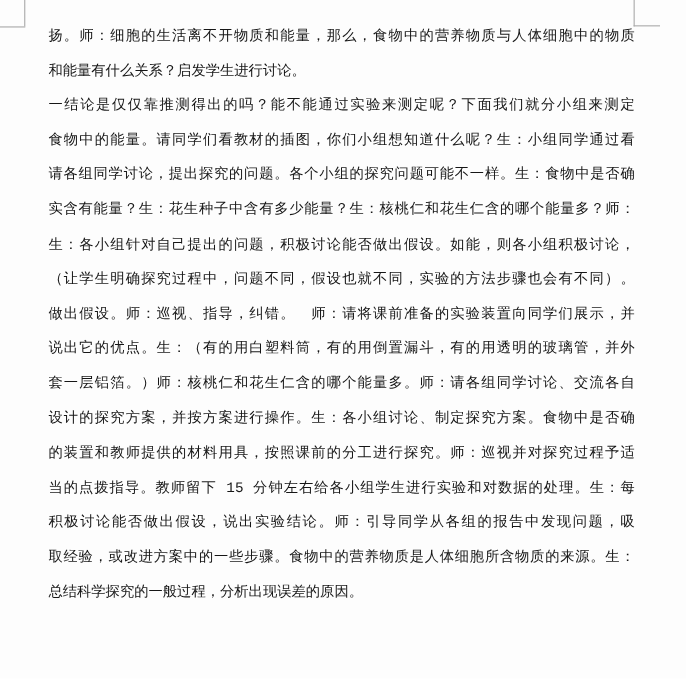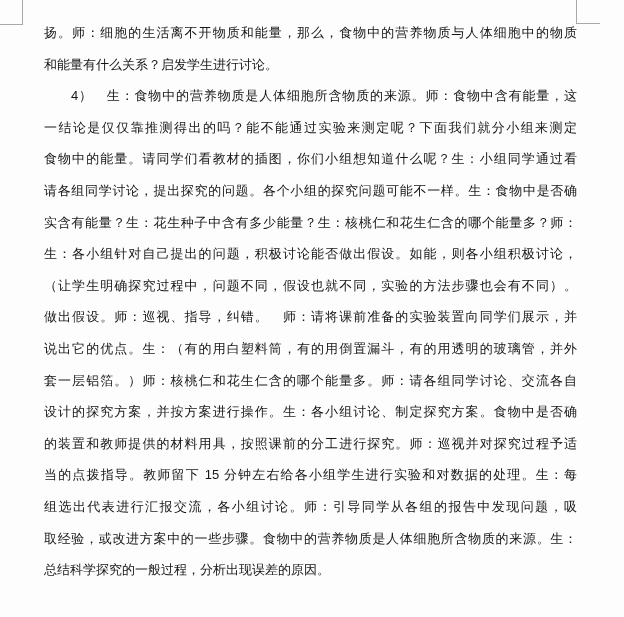--- a/index.html
+++ b/index.html
@@ -6,21 +6,21 @@
     margin: 0;
     padding: 0;
     background: #ffffff;
   }
   .page {
     position: relative;
     width: 624px;
     height: 617px;
     background: #fdfdfd;
     overflow: hidden;
-    font-family: Liberation Sans, sans-serif;
+    font-family: Liberation Mono, monospace;
   }
   
   .crop {
     position: absolute;
     background: #a8a8a8;
   }
   .crop.tl-v { left: 22px;  top: 0;    width: 1px;  height: 24px; }
   .crop.tl-h { left: 0;     top: 24px; width: 23px; height: 1px;  }
   .crop.tr-v { left: 576px; top: 0;    width: 1px;  height: 24px; }
   .crop.tr-h { left: 576px; top: 23px; width: 24px; height: 1px;  }
@@ -54,31 +54,30 @@
 <div class="page">
 
   <span class="crop tl-v"></span>
   <span class="crop tl-h"></span>
   <span class="crop tr-v"></span>
   <span class="crop tr-h"></span>
 
   <div class="text-block">
     <div class="line">扬。师：细胞的生活离不开物质和能量，那么，食物中的营养物质与人体细胞中的物质</div>
     <div class="line para-last">和能量有什么关系？启发学生进行讨论。</div>
-    <div class="line indent">4）　生：食物中的营养物质是人体细胞所含物质的来源。师：食物中含有能量，这</div>
     <div class="line">一结论是仅仅靠推测得出的吗？能不能通过实验来测定呢？下面我们就分小组来测定</div>
     <div class="line">食物中的能量。请同学们看教材的插图，你们小组想知道什么呢？生：小组同学通过看</div>
     <div class="line">请各组同学讨论，提出探究的问题。各个小组的探究问题可能不一样。生：食物中是否确</div>
     <div class="line">实含有能量？生：花生种子中含有多少能量？生：核桃仁和花生仁含的哪个能量多？师：</div>
     <div class="line">生：各小组针对自己提出的问题，积极讨论能否做出假设。如能，则各小组积极讨论，</div>
     <div class="line">（让学生明确探究过程中，问题不同，假设也就不同，实验的方法步骤也会有不同）。</div>
     <div class="line">做出假设。师：巡视、指导，纠错。　师：请将课前准备的实验装置向同学们展示，并</div>
     <div class="line">说出它的优点。生：（有的用白塑料筒，有的用倒置漏斗，有的用透明的玻璃管，并外</div>
     <div class="line">套一层铝箔。）师：核桃仁和花生仁含的哪个能量多。师：请各组同学讨论、交流各自</div>
     <div class="line">设计的探究方案，并按方案进行操作。生：各小组讨论、制定探究方案。食物中是否确</div>
     <div class="line">的装置和教师提供的材料用具，按照课前的分工进行探究。师：巡视并对探究过程予适</div>
     <div class="line">当的点拨指导。教师留下 15 分钟左右给各小组学生进行实验和对数据的处理。生：每</div>
-    <div class="line">组选出代表进行汇报交流，各小组讨论。师：引导同学从各组的报告中发现问题，吸</div>
+    <div class="line">积极讨论能否做出假设，说出实验结论。师：引导同学从各组的报告中发现问题，吸</div>
     <div class="line">取经验，或改进方案中的一些步骤。食物中的营养物质是人体细胞所含物质的来源。生：</div>
     <div class="line para-last">总结科学探究的一般过程，分析出现误差的原因。</div>
   </div>
 
 </div>
 
 </body></html>

